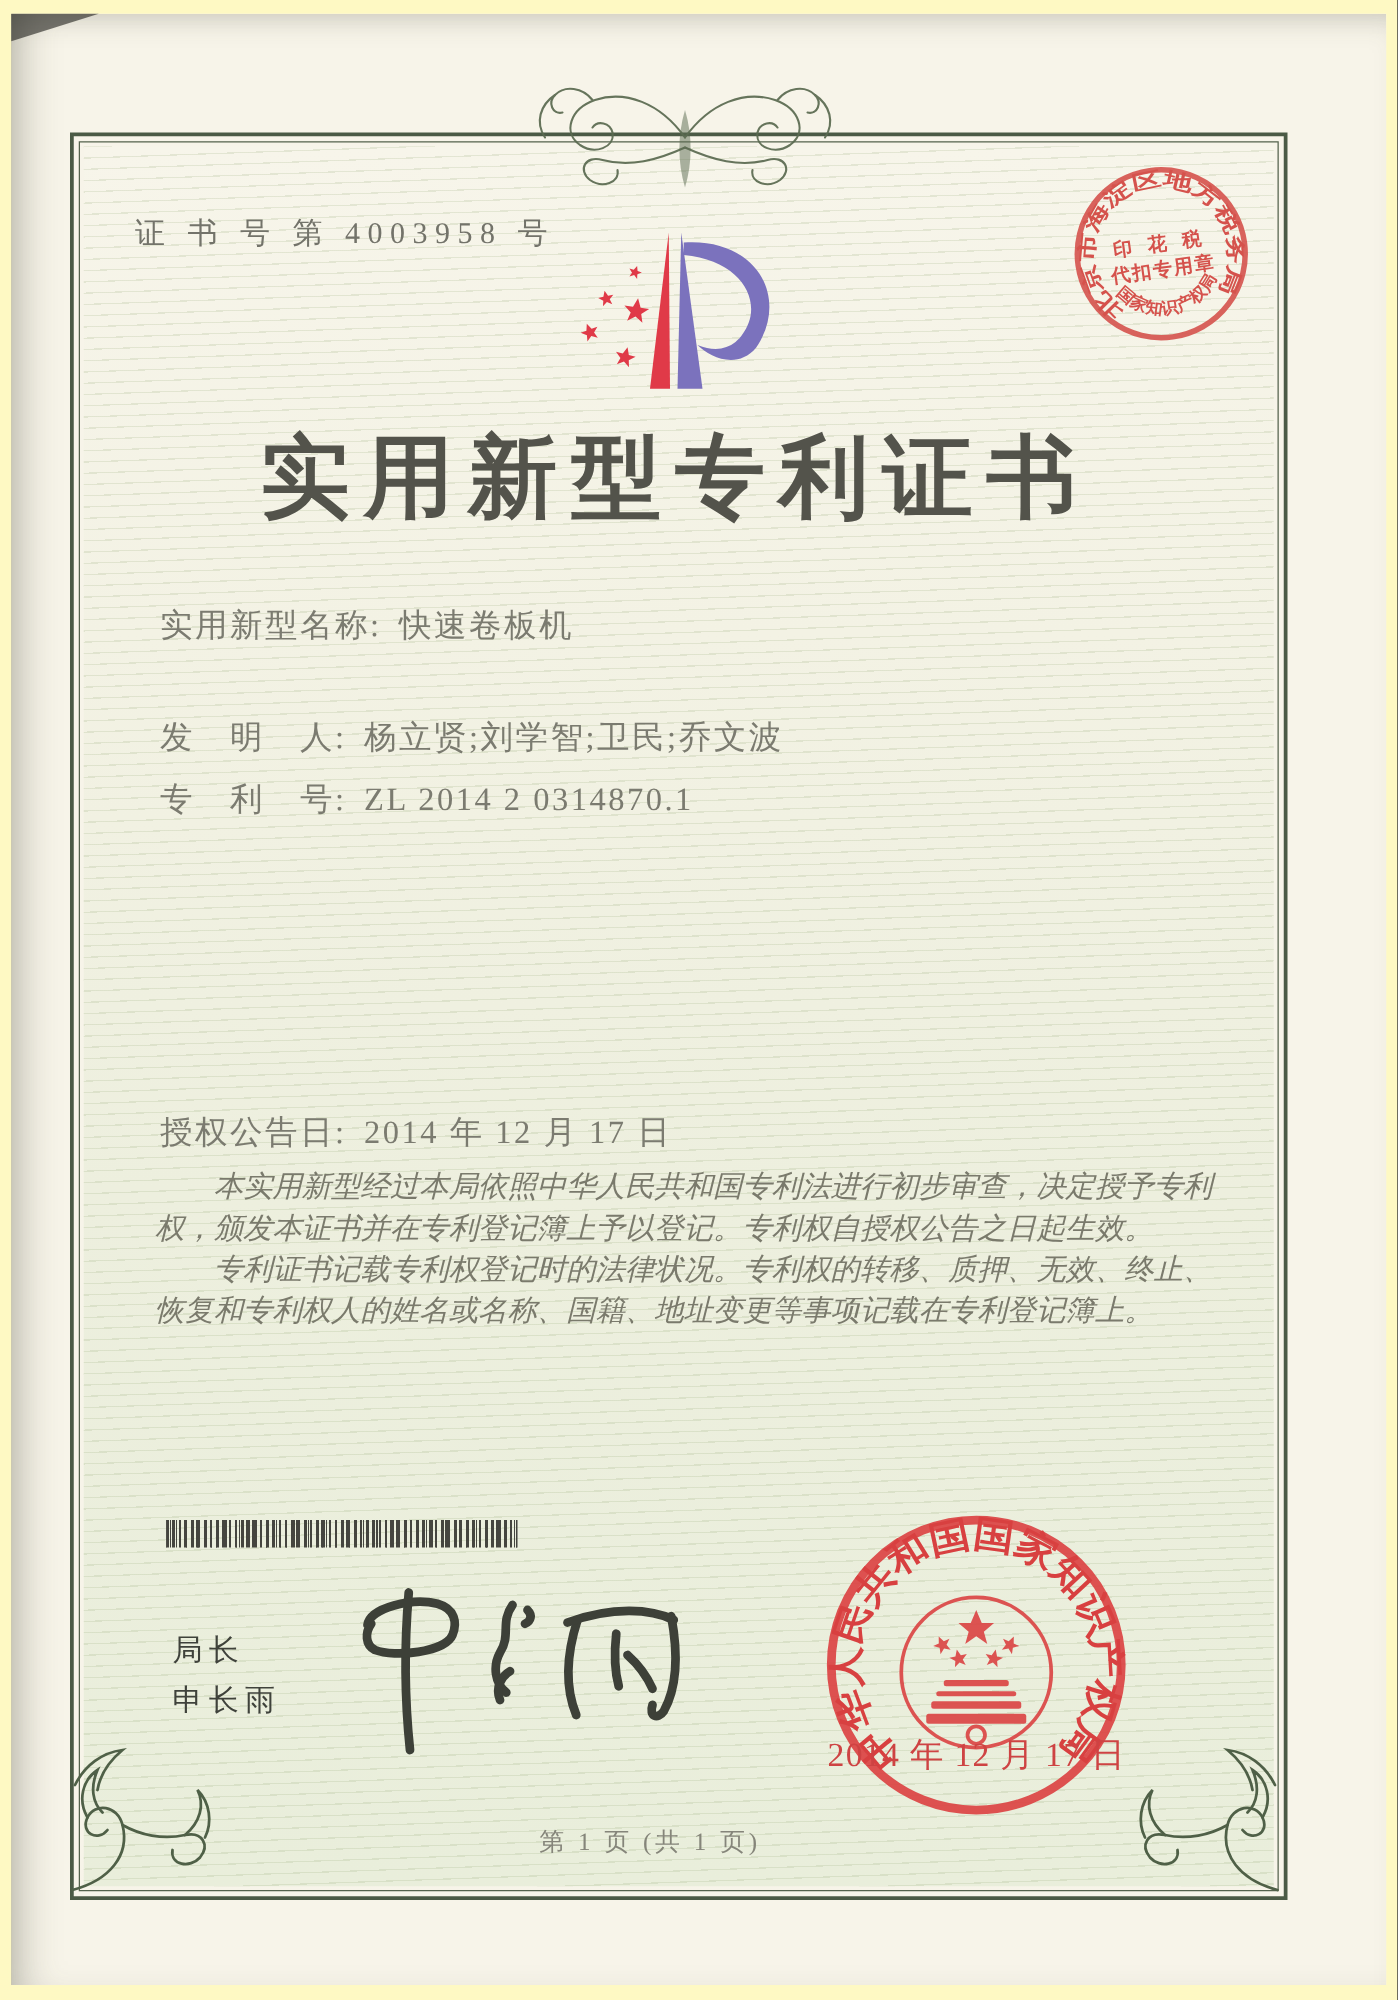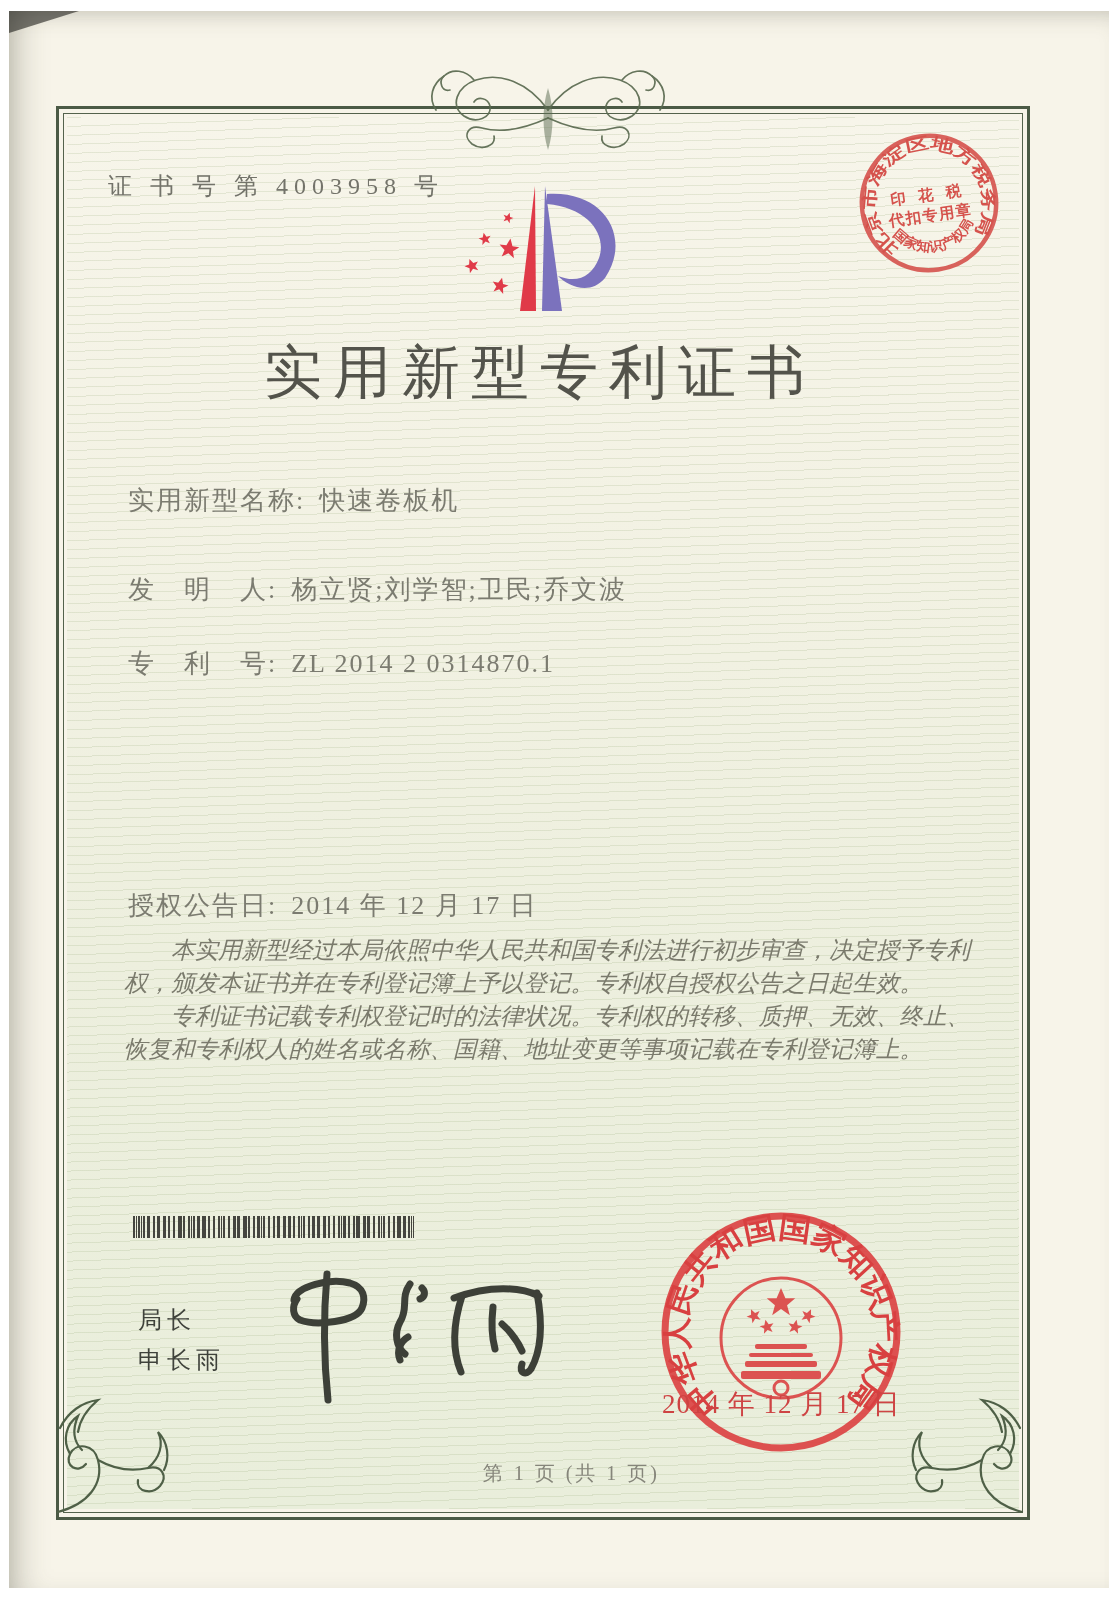--- a/index.html
+++ b/index.html
@@ -1,48 +1,48 @@
 <!DOCTYPE html>
 <html><head>
 <meta charset="utf-8">
 <style>
   html,body{margin:0;padding:0;background:#000;}
-  .page{position:relative;width:1118px;height:1600px;background:#ffffff;overflow:hidden;
+  .page{position:relative;width:1118px;height:1600px;background:#fef9c3;overflow:hidden;
         font-family:"Liberation Serif","DejaVu Serif",serif;}
   .paper{position:absolute;left:9px;top:11px;width:1100px;height:1577px;background:#f7f4e9;
          box-shadow:inset 26px 0 34px -22px rgba(70,70,55,.40), inset 0 18px 26px -18px rgba(70,70,55,.28);}
   .curl{position:absolute;left:9px;top:11px;width:0;height:0;
         border-top:22px solid #0c0c0a;border-right:70px solid transparent;opacity:.55;}
   .frame{position:absolute;left:56px;top:106px;width:968px;height:1408px;border:3px solid #4b5a45;}
   .frame-inner{position:absolute;left:4px;top:4px;right:4px;bottom:4px;border:1px solid #54624c;}
   .guilloche{position:absolute;inset:8px;
      background:
        repeating-linear-gradient(178deg, rgba(148,168,118,0.20) 0 1px, rgba(0,0,0,0) 1px 9px),
        linear-gradient(180deg,#f7f5ea 0%,#f3f2e4 28%,#edefde 60%,#e9eedb 100%);}
   .cert-no{position:absolute;left:108px;top:170px;font-size:24px;color:#73736a;letter-spacing:6px;white-space:nowrap;}
   .title{position:absolute;left:56px;top:334px;width:968px;text-align:center;
-         font-size:58px;font-weight:400;letter-spacing:11px;color:#53534b;white-space:nowrap;}
+         font-size:72px;font-weight:700;letter-spacing:11px;color:#53534b;white-space:nowrap;}
   .row{position:absolute;left:128px;font-size:26px;color:#7b7b70;letter-spacing:2px;white-space:nowrap;}
   .row .val{margin-left:14px;}
-  .r1{top:483px}.r2{top:572px}.r3{top:646px}.r4{top:742px}.r5{top:810px}.r6{top:888px}
+  .r1{top:483px}.r2{top:572px}.r3{top:622px}.r4{top:742px}.r5{top:810px}.r6{top:888px}
   .body-text{position:absolute;left:124px;top:934px;width:846px;font-size:23.5px;line-height:33px;
              color:#7a7a6c;text-align:justify;}
   .body-text p{margin:0;text-indent:2em;font-style:italic;}
   .barcode{position:absolute;left:133px;top:1216px;width:281px;height:22px;
      background:
        repeating-linear-gradient(90deg,#45453f 0 2px,rgba(0,0,0,0) 2px 5px),
        repeating-linear-gradient(90deg,#45453f 0 1px,rgba(0,0,0,0) 1px 8px),
        repeating-linear-gradient(90deg,rgba(0,0,0,0) 0 3px,#45453f 3px 4px,rgba(0,0,0,0) 4px 11px);}
   .sig-label{position:absolute;left:138px;font-family:Liberation Sans, sans-serif;
              font-size:24px;color:#3f423b;letter-spacing:5px;white-space:nowrap;}
   .sig-title{top:1304px}.sig-name{top:1344px}
   .svg-abs{position:absolute;}
   .stamp{left:856px;top:130px;transform:rotate(-8deg);}
   .seal-date{position:absolute;left:662px;top:1386px;font-size:27px;color:#ce4343;letter-spacing:1px;white-space:nowrap;}
-  .footer{position:absolute;left:380px;top:1460px;width:280px;text-align:right;
+  .footer{position:absolute;left:380px;top:1460px;width:280px;text-align:center;
           font-size:20px;color:#85857a;letter-spacing:3px;white-space:nowrap;}
   .orn{stroke:#5a6a50;stroke-width:1.7;fill:none;stroke-linecap:round;opacity:.92;}
   .cornerpath{stroke:#4f6047;stroke-width:2.2;fill:none;stroke-linecap:round;}
   .sigpath{stroke:#3d4038;stroke-width:7;fill:none;stroke-linecap:round;stroke-linejoin:round;}
 </style>
 </head>
 <body>
 
 <div class="page">
   <div class="paper"></div>

